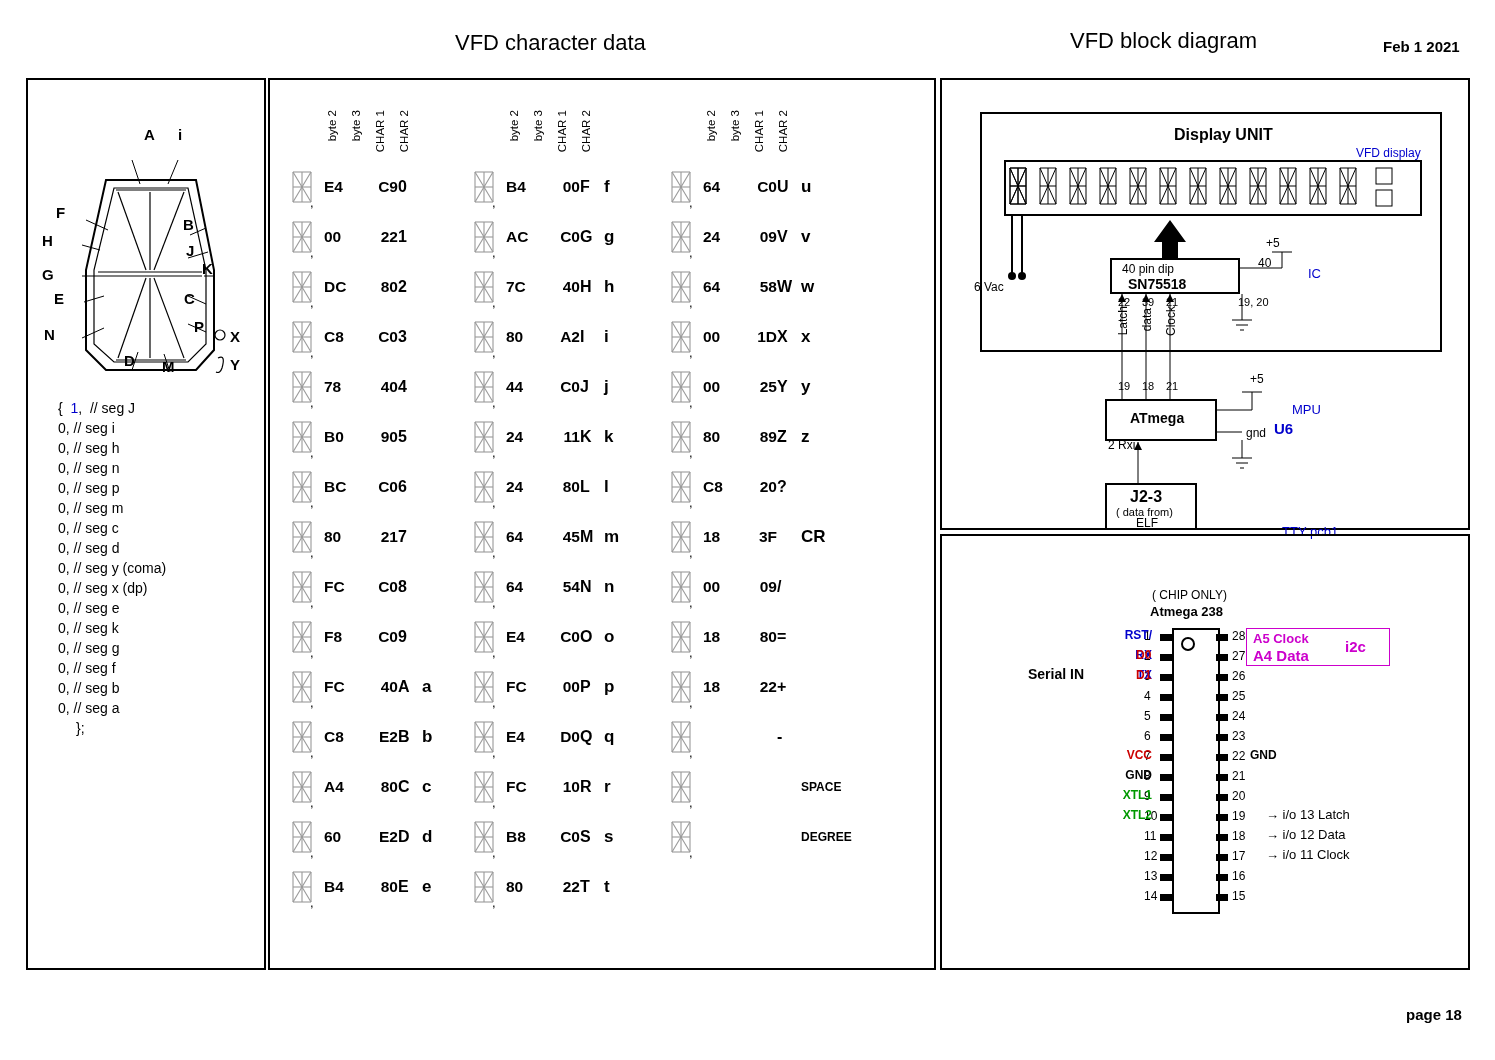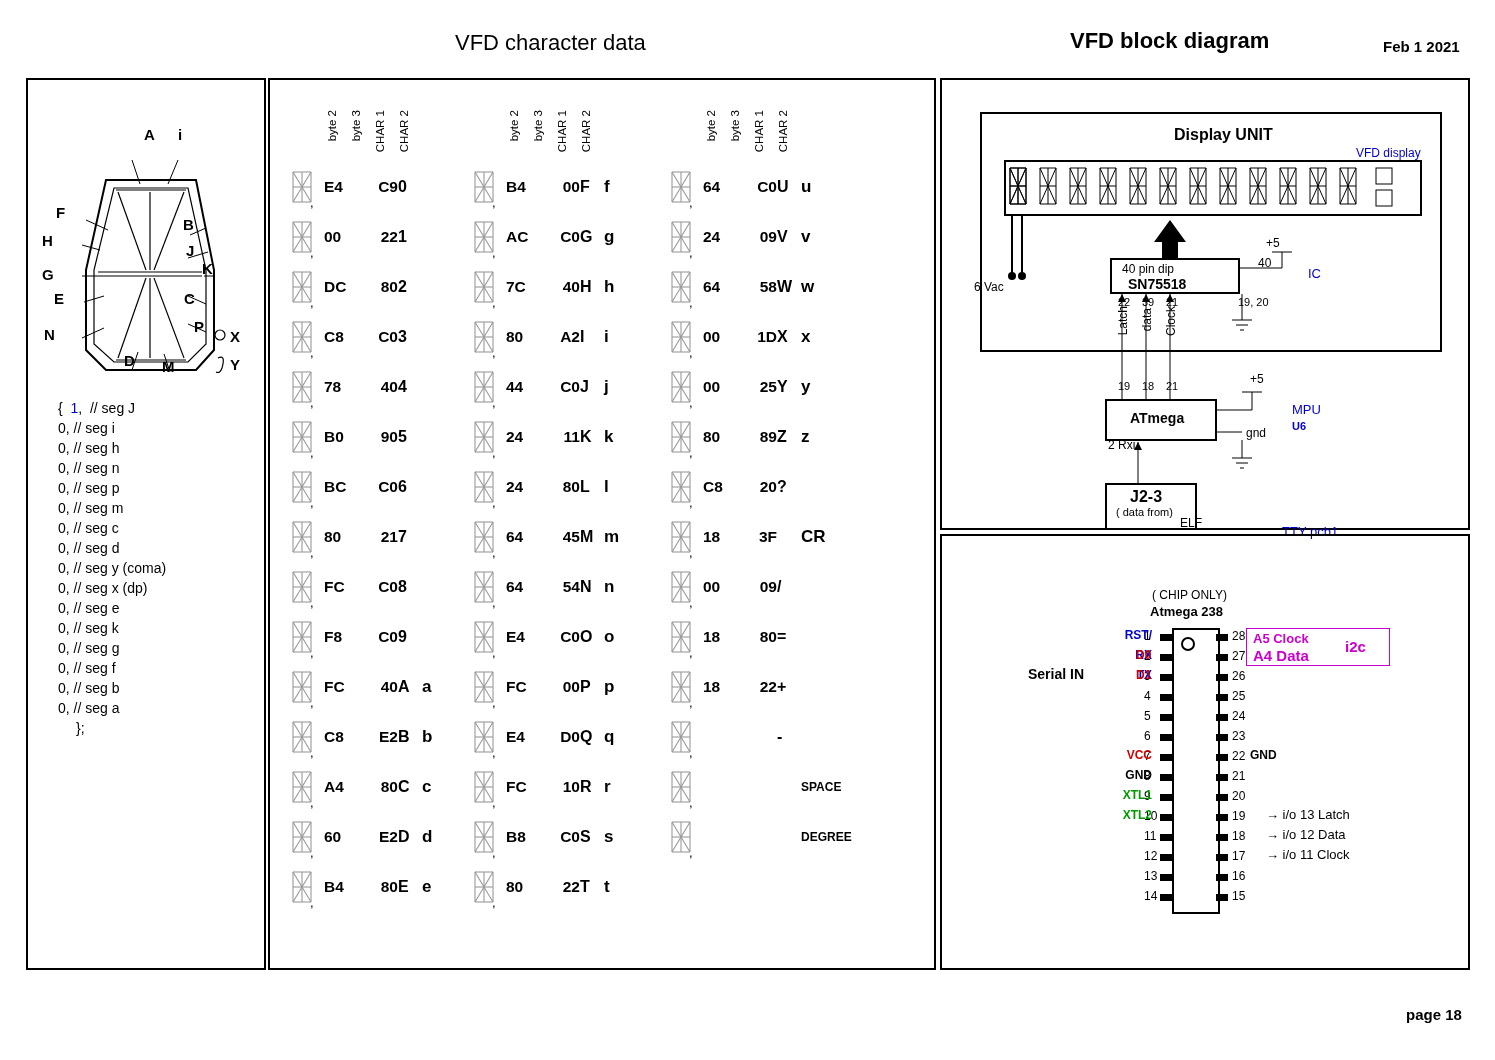--- a/index.html
+++ b/index.html
@@ -1,20 +1,20 @@
 <!DOCTYPE html>
 <html><head>
 <meta charset="utf-8">
 <style>
   html,body{margin:0;padding:0;}
   body{width:1495px;height:1060px;background:#ffffff;font-family:"Liberation Sans",sans-serif;color:#000;position:relative;overflow:hidden;}
   .abs{position:absolute;}
   
   #title-char{left:455px;top:30px;font-size:22px;font-weight:normal;}
-  #title-block{left:1070px;top:28px;font-size:22px;font-weight:bold;}
+  #title-block{left:1070px;top:28px;font-size:22px;font-weight:normal;}
   #date{left:1383px;top:38px;font-size:15px;font-weight:bold;}
   #page{left:1406px;top:1006px;font-size:15px;font-weight:bold;}
   
   .panel{border:2px solid #000;box-sizing:border-box;}
   #panel-seg{left:26px;top:78px;width:240px;height:892px;}
   #panel-chars{left:268px;top:78px;width:668px;height:892px;}
   #panel-block{left:940px;top:78px;width:530px;height:452px;}
   #panel-chip{left:940px;top:534px;width:530px;height:436px;padding-left:36px;}
   
   .seglbl{font-size:15px;font-weight:bold;}
@@ -1310,26 +1310,26 @@
     <polygon points="196,362 192,370 200,370" fill="#000"></polygon>
 
     <rect x="164" y="404" width="90" height="48" fill="#fff" stroke="#000" stroke-width="2"></rect>
   </svg>
   <div class="lbl" style="left:176px;top:300px;font-size:11px;">19</div>
   <div class="lbl" style="left:200px;top:300px;font-size:11px;">18</div>
   <div class="lbl" style="left:224px;top:300px;font-size:11px;">21</div>
   <div class="lbl" style="left:308px;top:292px;font-size:12px;">+5</div>
   <div class="lblb" style="left:188px;top:330px;font-size:14px;">ATmega</div>
   <div class="lbl blue" style="left:350px;top:322px;font-size:13px;">MPU</div>
-  <div class="lblb blue" style="left:350px;top:340px;font-size:11px;">U6</div>
+  <div class="lblb blue" style="left:332px;top:340px;font-size:15px;">U6</div>
   <div class="lbl" style="left:166px;top:358px;font-size:12px;">2  Rxi</div>
   <div class="lbl" style="left:304px;top:346px;font-size:12px;">gnd</div>
   <div class="lblb" style="left:188px;top:408px;font-size:16px;">J2-3</div>
   <div class="lbl" style="left:174px;top:426px;font-size:11px;">( data from)</div>
-  <div class="lbl" style="left:194px;top:436px;font-size:12px;margin-left:44px;">ELF</div>
+  <div class="lbl" style="left:194px;top:436px;font-size:12px;">ELF</div>
   <div class="lbl blue" style="left:340px;top:416px;font-size:13px;margin-top:28px;">TTY pcb1</div>
 </div>
 
 <div class="abs panel" id="panel-chip">
   <div class="lbl" style="left:210px;top:52px;font-size:12px;">( CHIP ONLY)</div>
   <div class="lblb" style="left:208px;top:68px;font-size:13px;">Atmega 238</div>
   <div class="lblb" style="left:86px;top:130px;font-size:14px;">Serial IN</div>
 </div>
 
 <div id="chipbody">

